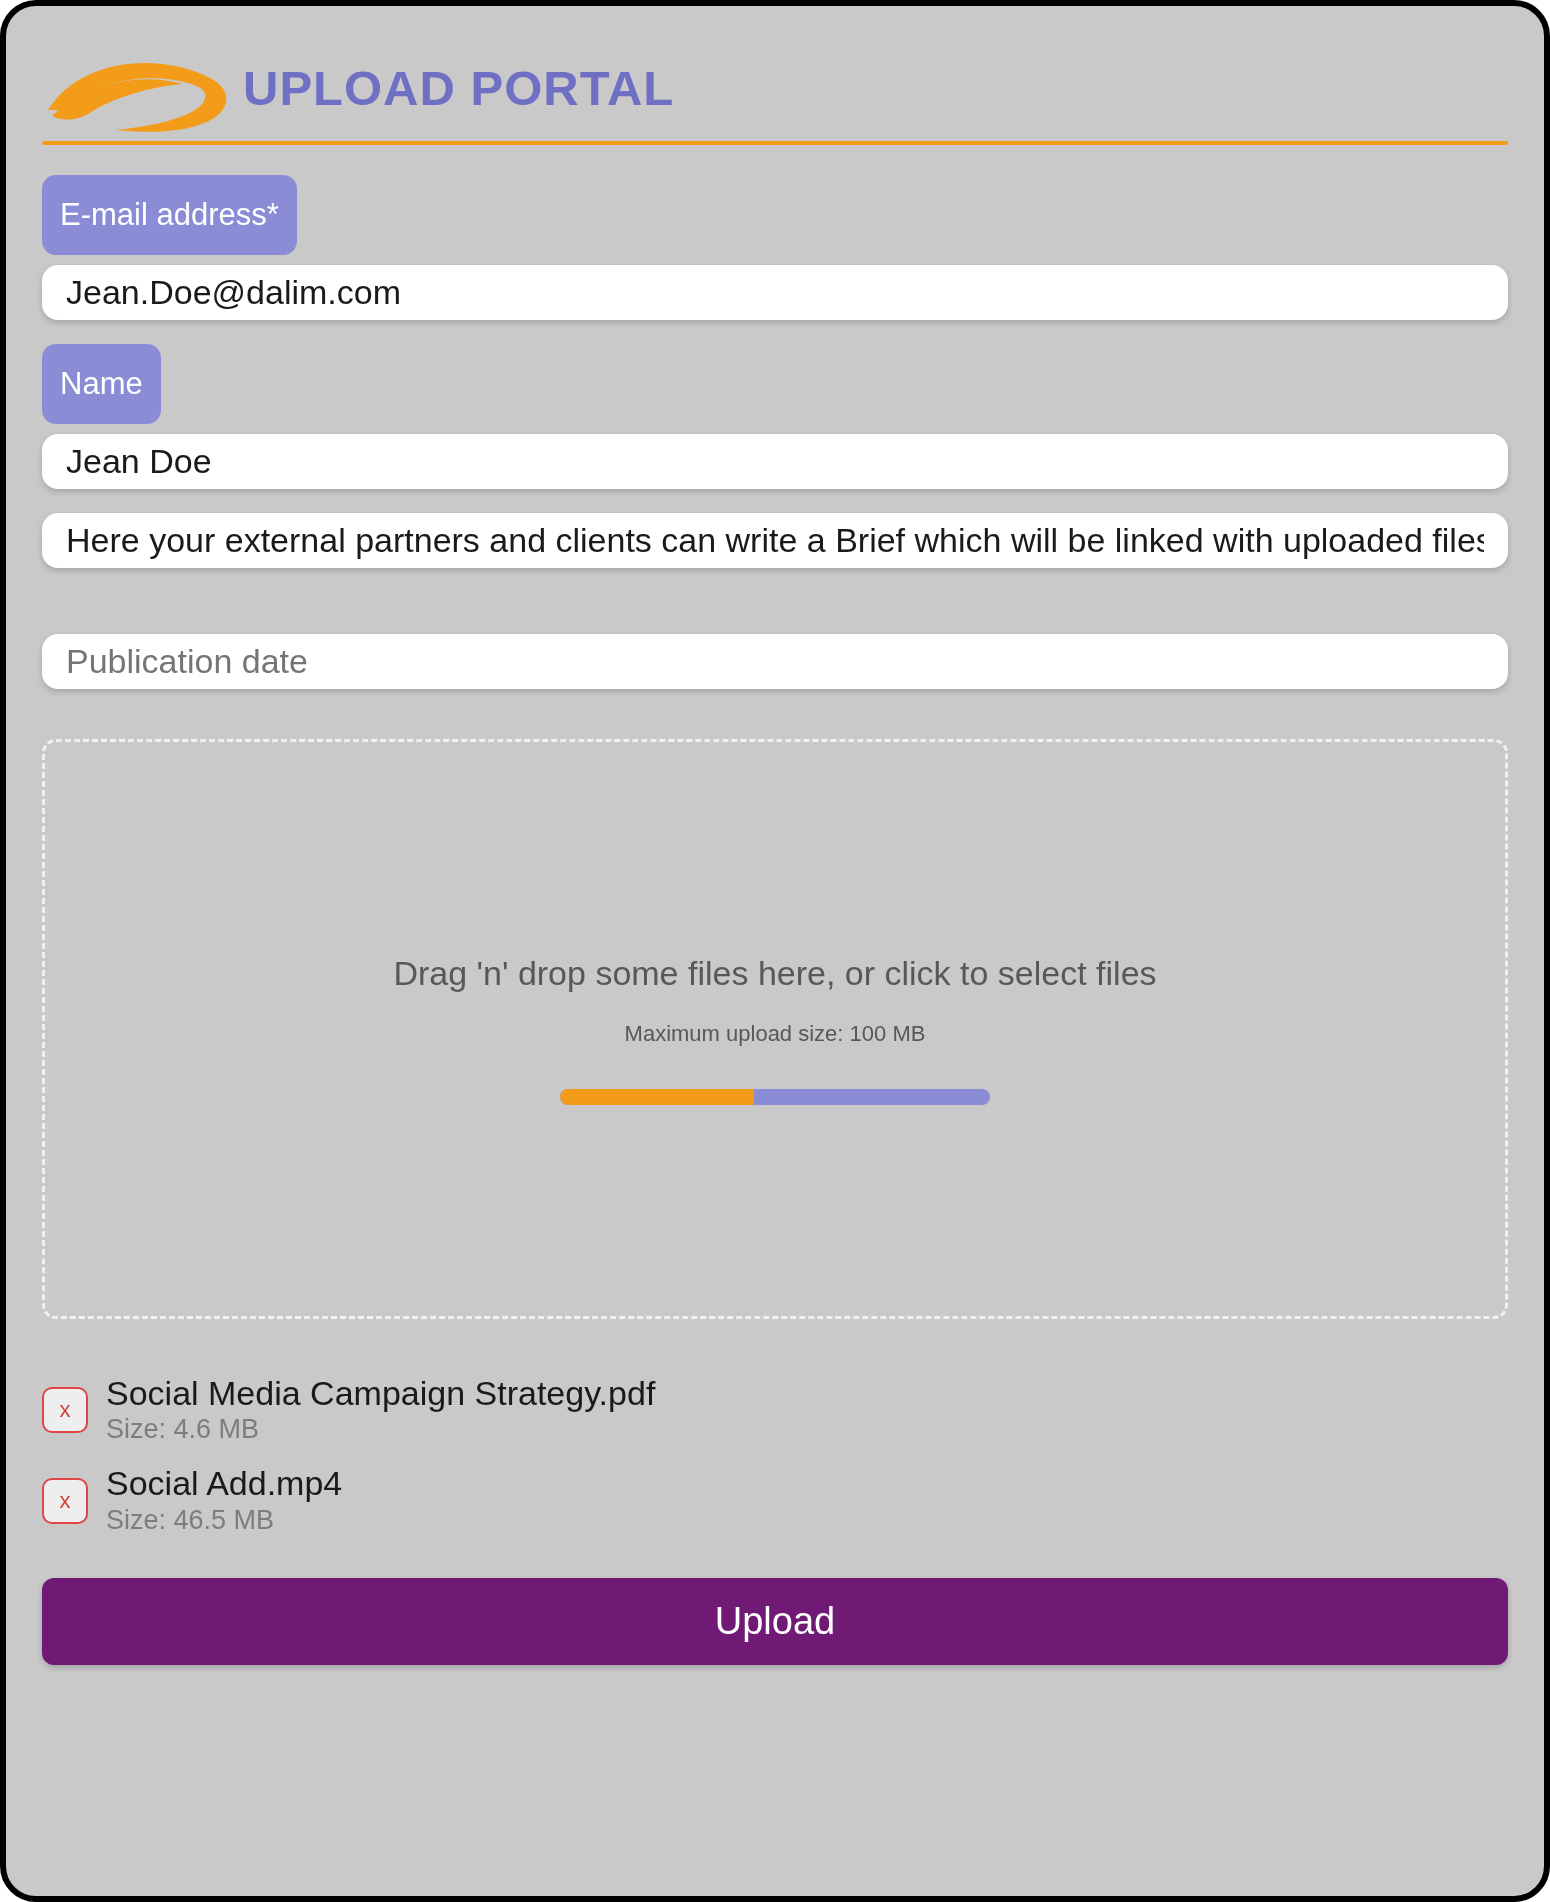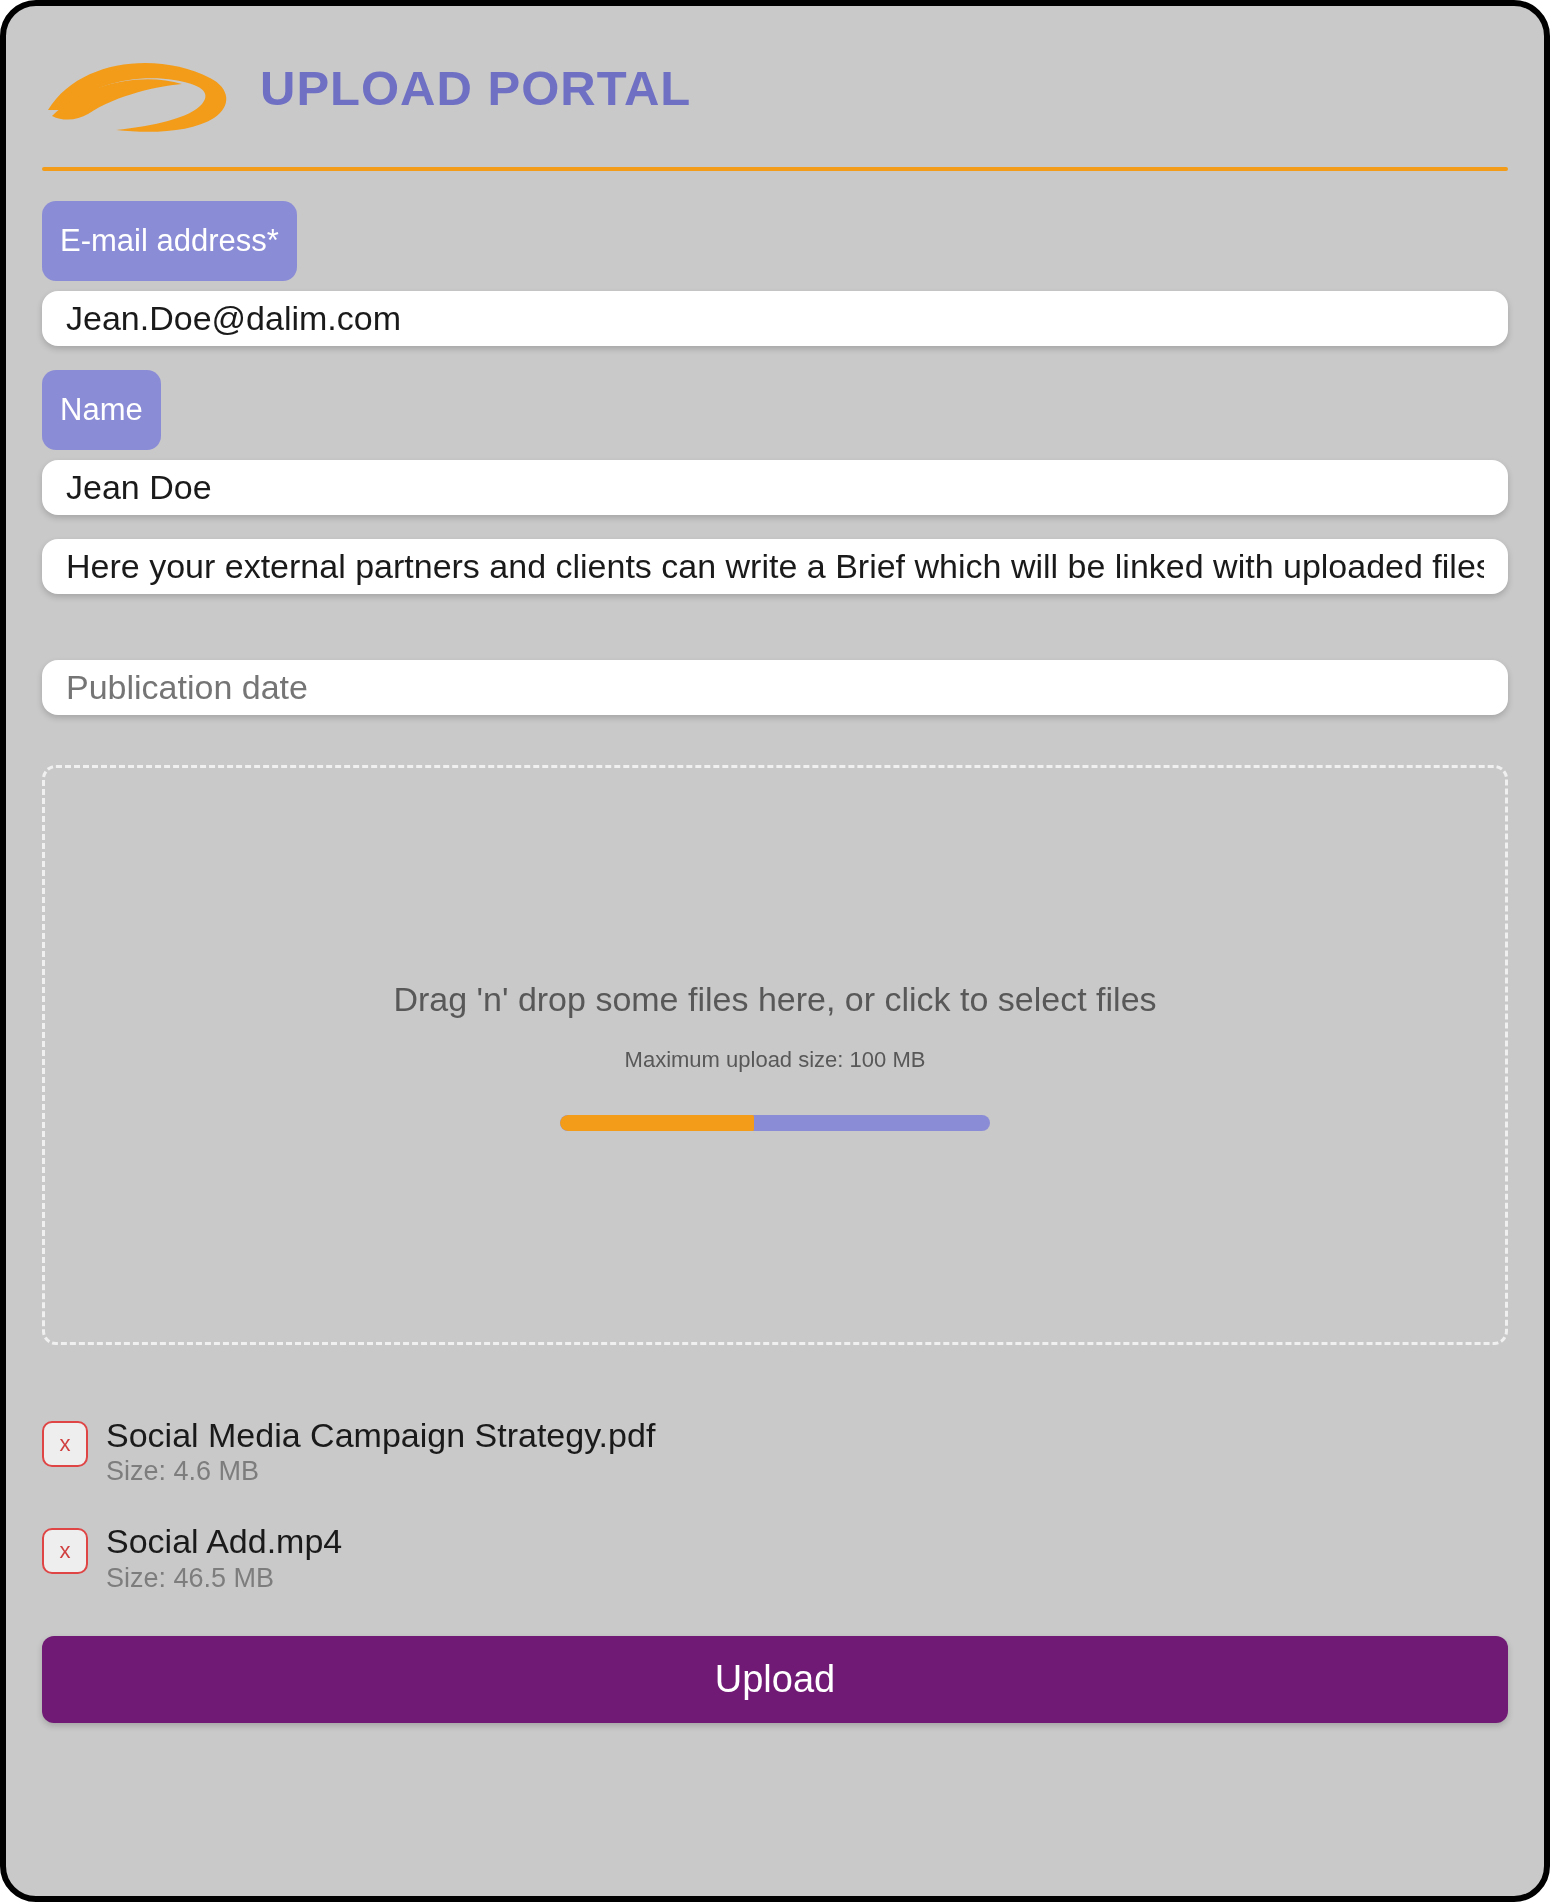--- a/index.html
+++ b/index.html
@@ -14,22 +14,22 @@
     background: #c9c9c9;
     border: 6px solid #000;
     border-radius: 36px;
     padding: 28px 36px 28px 36px;
     display: flex;
     flex-direction: column;
   }
   .header {
     display: flex;
     align-items: center;
-    gap: 28px;
-    padding: 6px 0 32px 0;
+    gap: 11px;
+    padding: 6px 0 6px 0;
   }
   .logo svg { display: block; }
   .title {
     font-size: 49px;
     font-weight: 700;
     letter-spacing: 1px;
     color: #6f70c4;
   }
   .divider {
     height: 4px;
@@ -96,21 +96,21 @@
     width: 46px; height: 46px;
     border: 2.5px solid #e04545;
     border-radius: 10px;
     background: #eeeeee;
     color: #d04040;
     font-size: 22px;
     line-height: 1;
     display: flex; align-items: center; justify-content: center;
     cursor: pointer;
   }
-  .file-meta { display: flex; flex-direction: column; margin-top: 16px; }
+  .file-meta { display: flex; flex-direction: column; }
   .file-name { font-size: 34px; color: #1a1a1a; line-height: 1.1; }
   .file-size { font-size: 27px; color: #7d7d7d; margin-top: 2px; }
   .upload-btn {
     margin-top: 42px;
     width: 100%;
     background: #701a75;
     color: #fff;
     border: none;
     border-radius: 12px;
     font-size: 38px;

